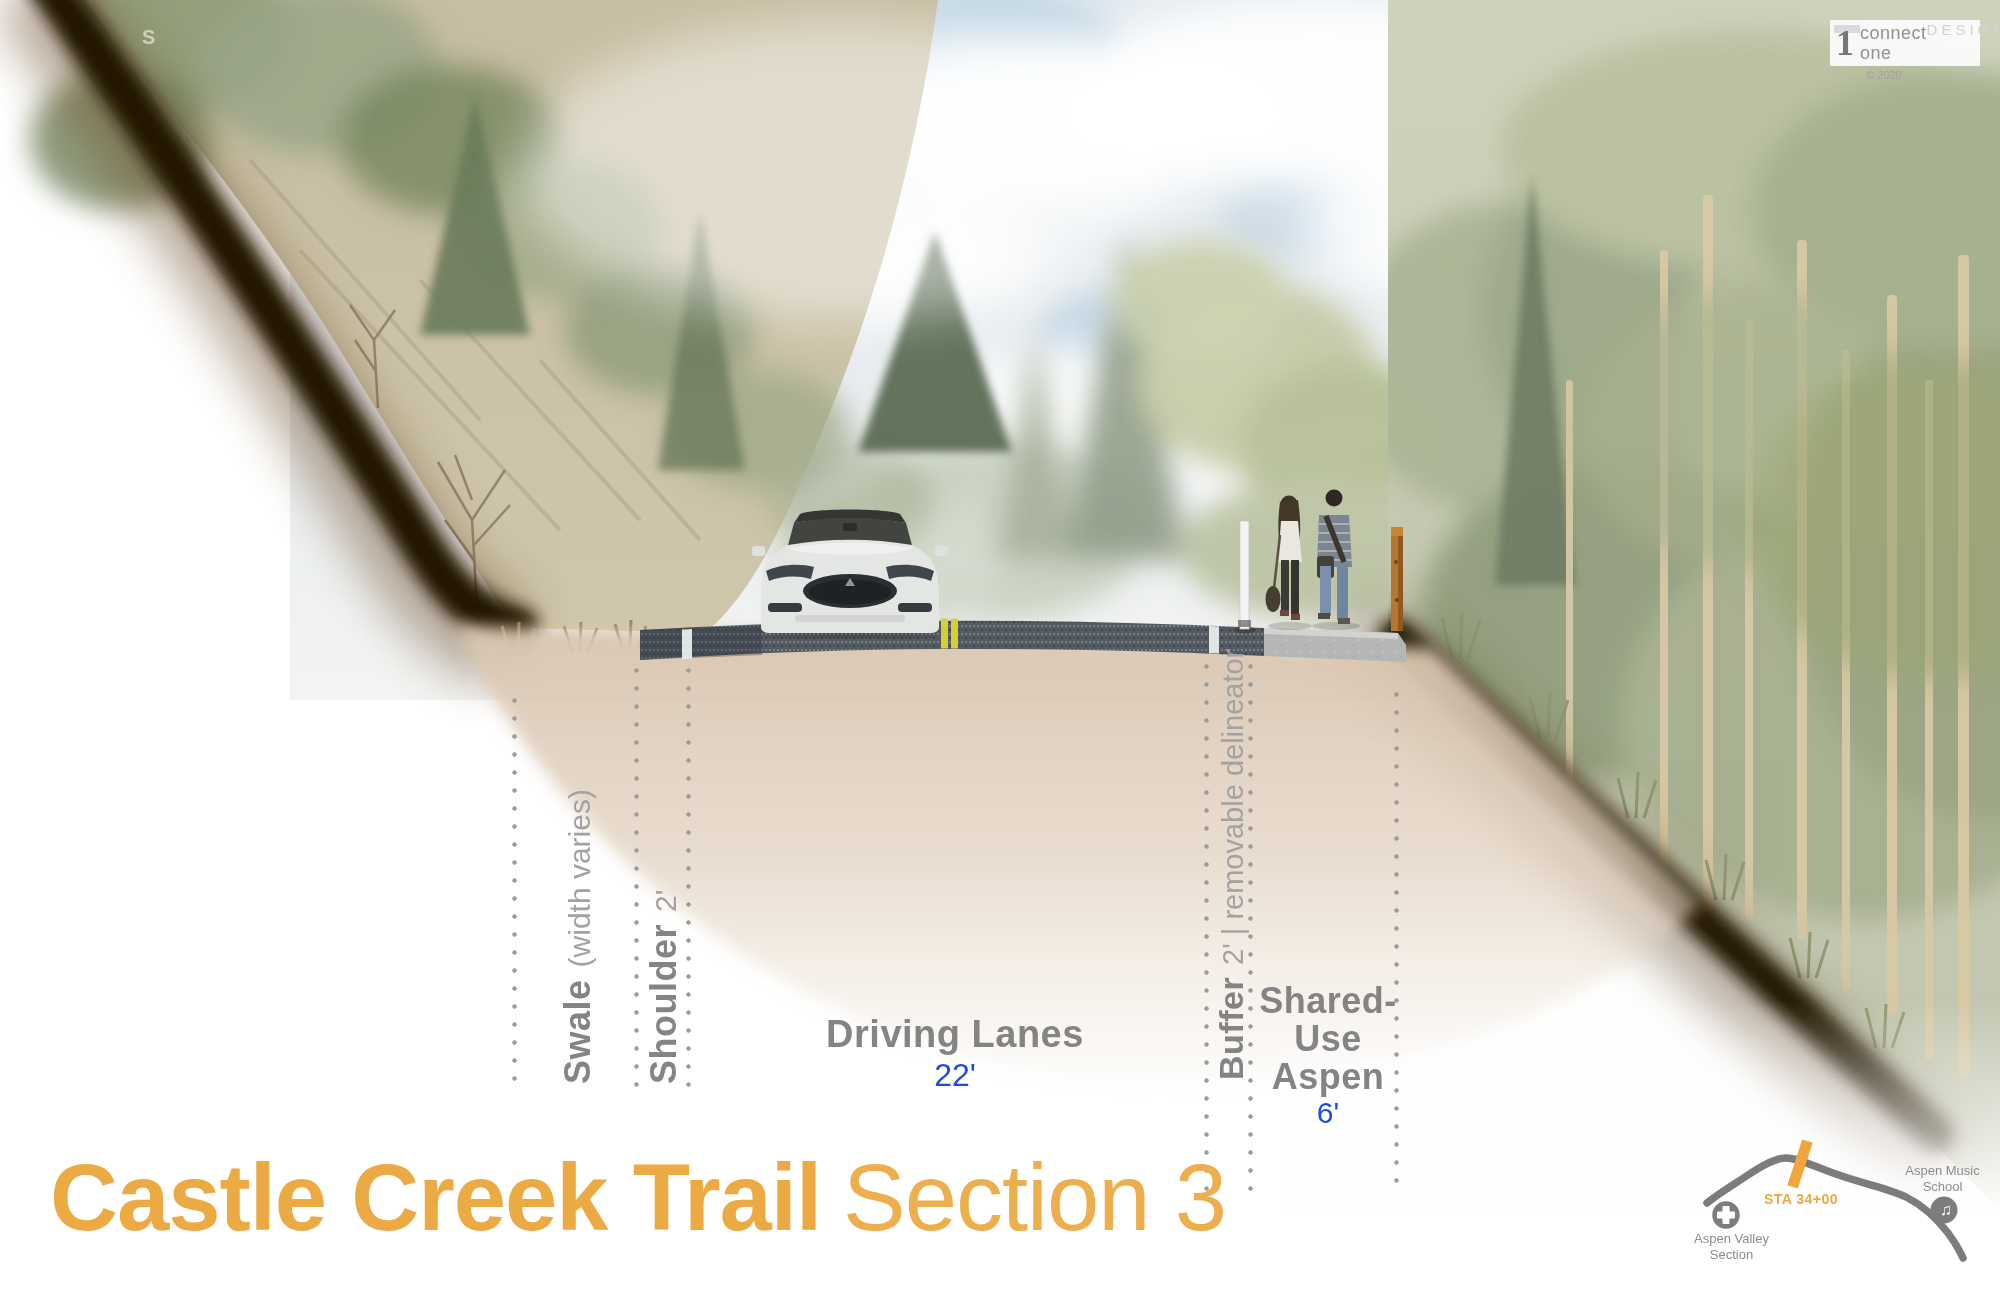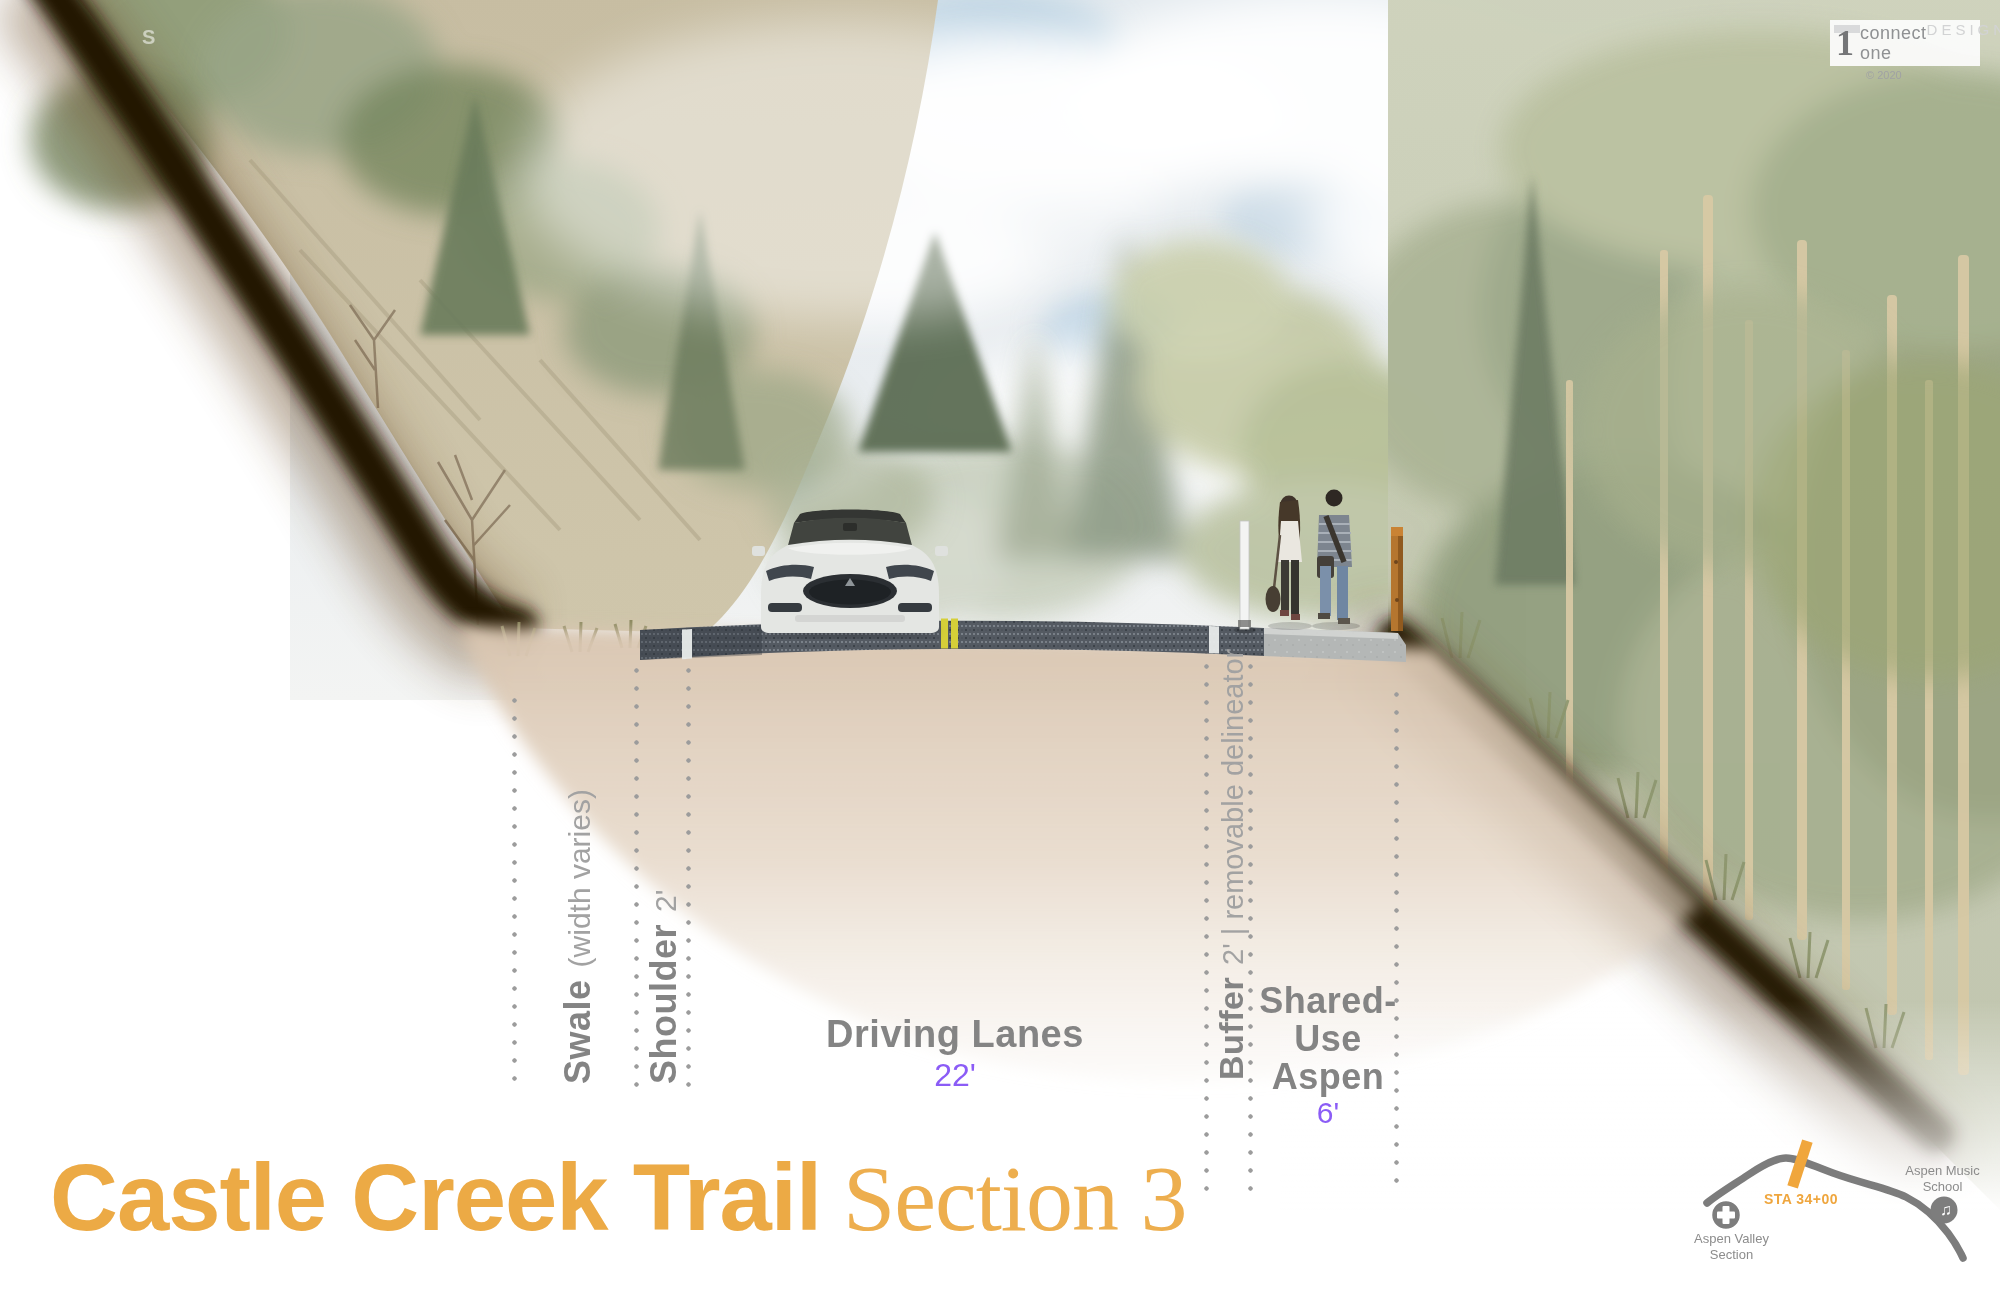--- a/index.html
+++ b/index.html
@@ -13,26 +13,26 @@
     background-size:5px 18px;background-repeat:repeat-y;}
 
   
   .vlabel{position:absolute;transform:rotate(-90deg);transform-origin:0 0;
     white-space:nowrap;line-height:40px;}
   .vl-bold{font-weight:700;font-size:36px;color:#848484;letter-spacing:.5px;}
   .vl-light{font-weight:400;font-size:30px;color:#a2a2a2;margin-left:12px;}
 
   .hlabel{position:absolute;text-align:center;}
   .hl-bold{font-weight:700;font-size:38px;color:#848484;line-height:44px;letter-spacing:.5px;}
-  .hl-light{font-weight:400;font-size:32px;color:#8b5cf6;line-height:38px;}
+  .hl-light{font-weight:400;font-size:32px;color:#1d4ed8;line-height:38px;}
 
   
   .title{position:absolute;left:50px;top:1146px;white-space:nowrap;font-size:94px;line-height:104px;letter-spacing:-1px;}
   .title-main{font-weight:700;color:#ecaa45;}
-  .title-suffix{font-weight:400;color:#edae4e;margin-left:22px;font-family:Liberation Serif, serif;}
+  .title-suffix{font-weight:400;color:#edae4e;margin-left:22px;}
 
   
   .logo{position:absolute;left:1830px;top:20px;width:150px;}
   .logo-box{display:flex;align-items:center;background:rgba(253,253,253,.92);padding:3px 6px 3px 4px;}
   .logo-digit{font-family:"Liberation Serif",serif;font-weight:700;font-size:36px;color:#757678;
     line-height:36px;padding:0 6px 0 2px;background:linear-gradient(180deg,#d9dadb 0 22%,transparent 22%);}
   .logo-texts{display:flex;flex-direction:row;}
   .logo-brand{font-size:18px;color:#8f9193;line-height:20px;letter-spacing:.5px;}
   .logo-sub{font-size:15px;color:#d2d3d4;letter-spacing:4px;line-height:13px;text-align:center;}
   .logo-copy{font-size:11px;color:#a0a2a4;margin:3px 0 0 36px;}

